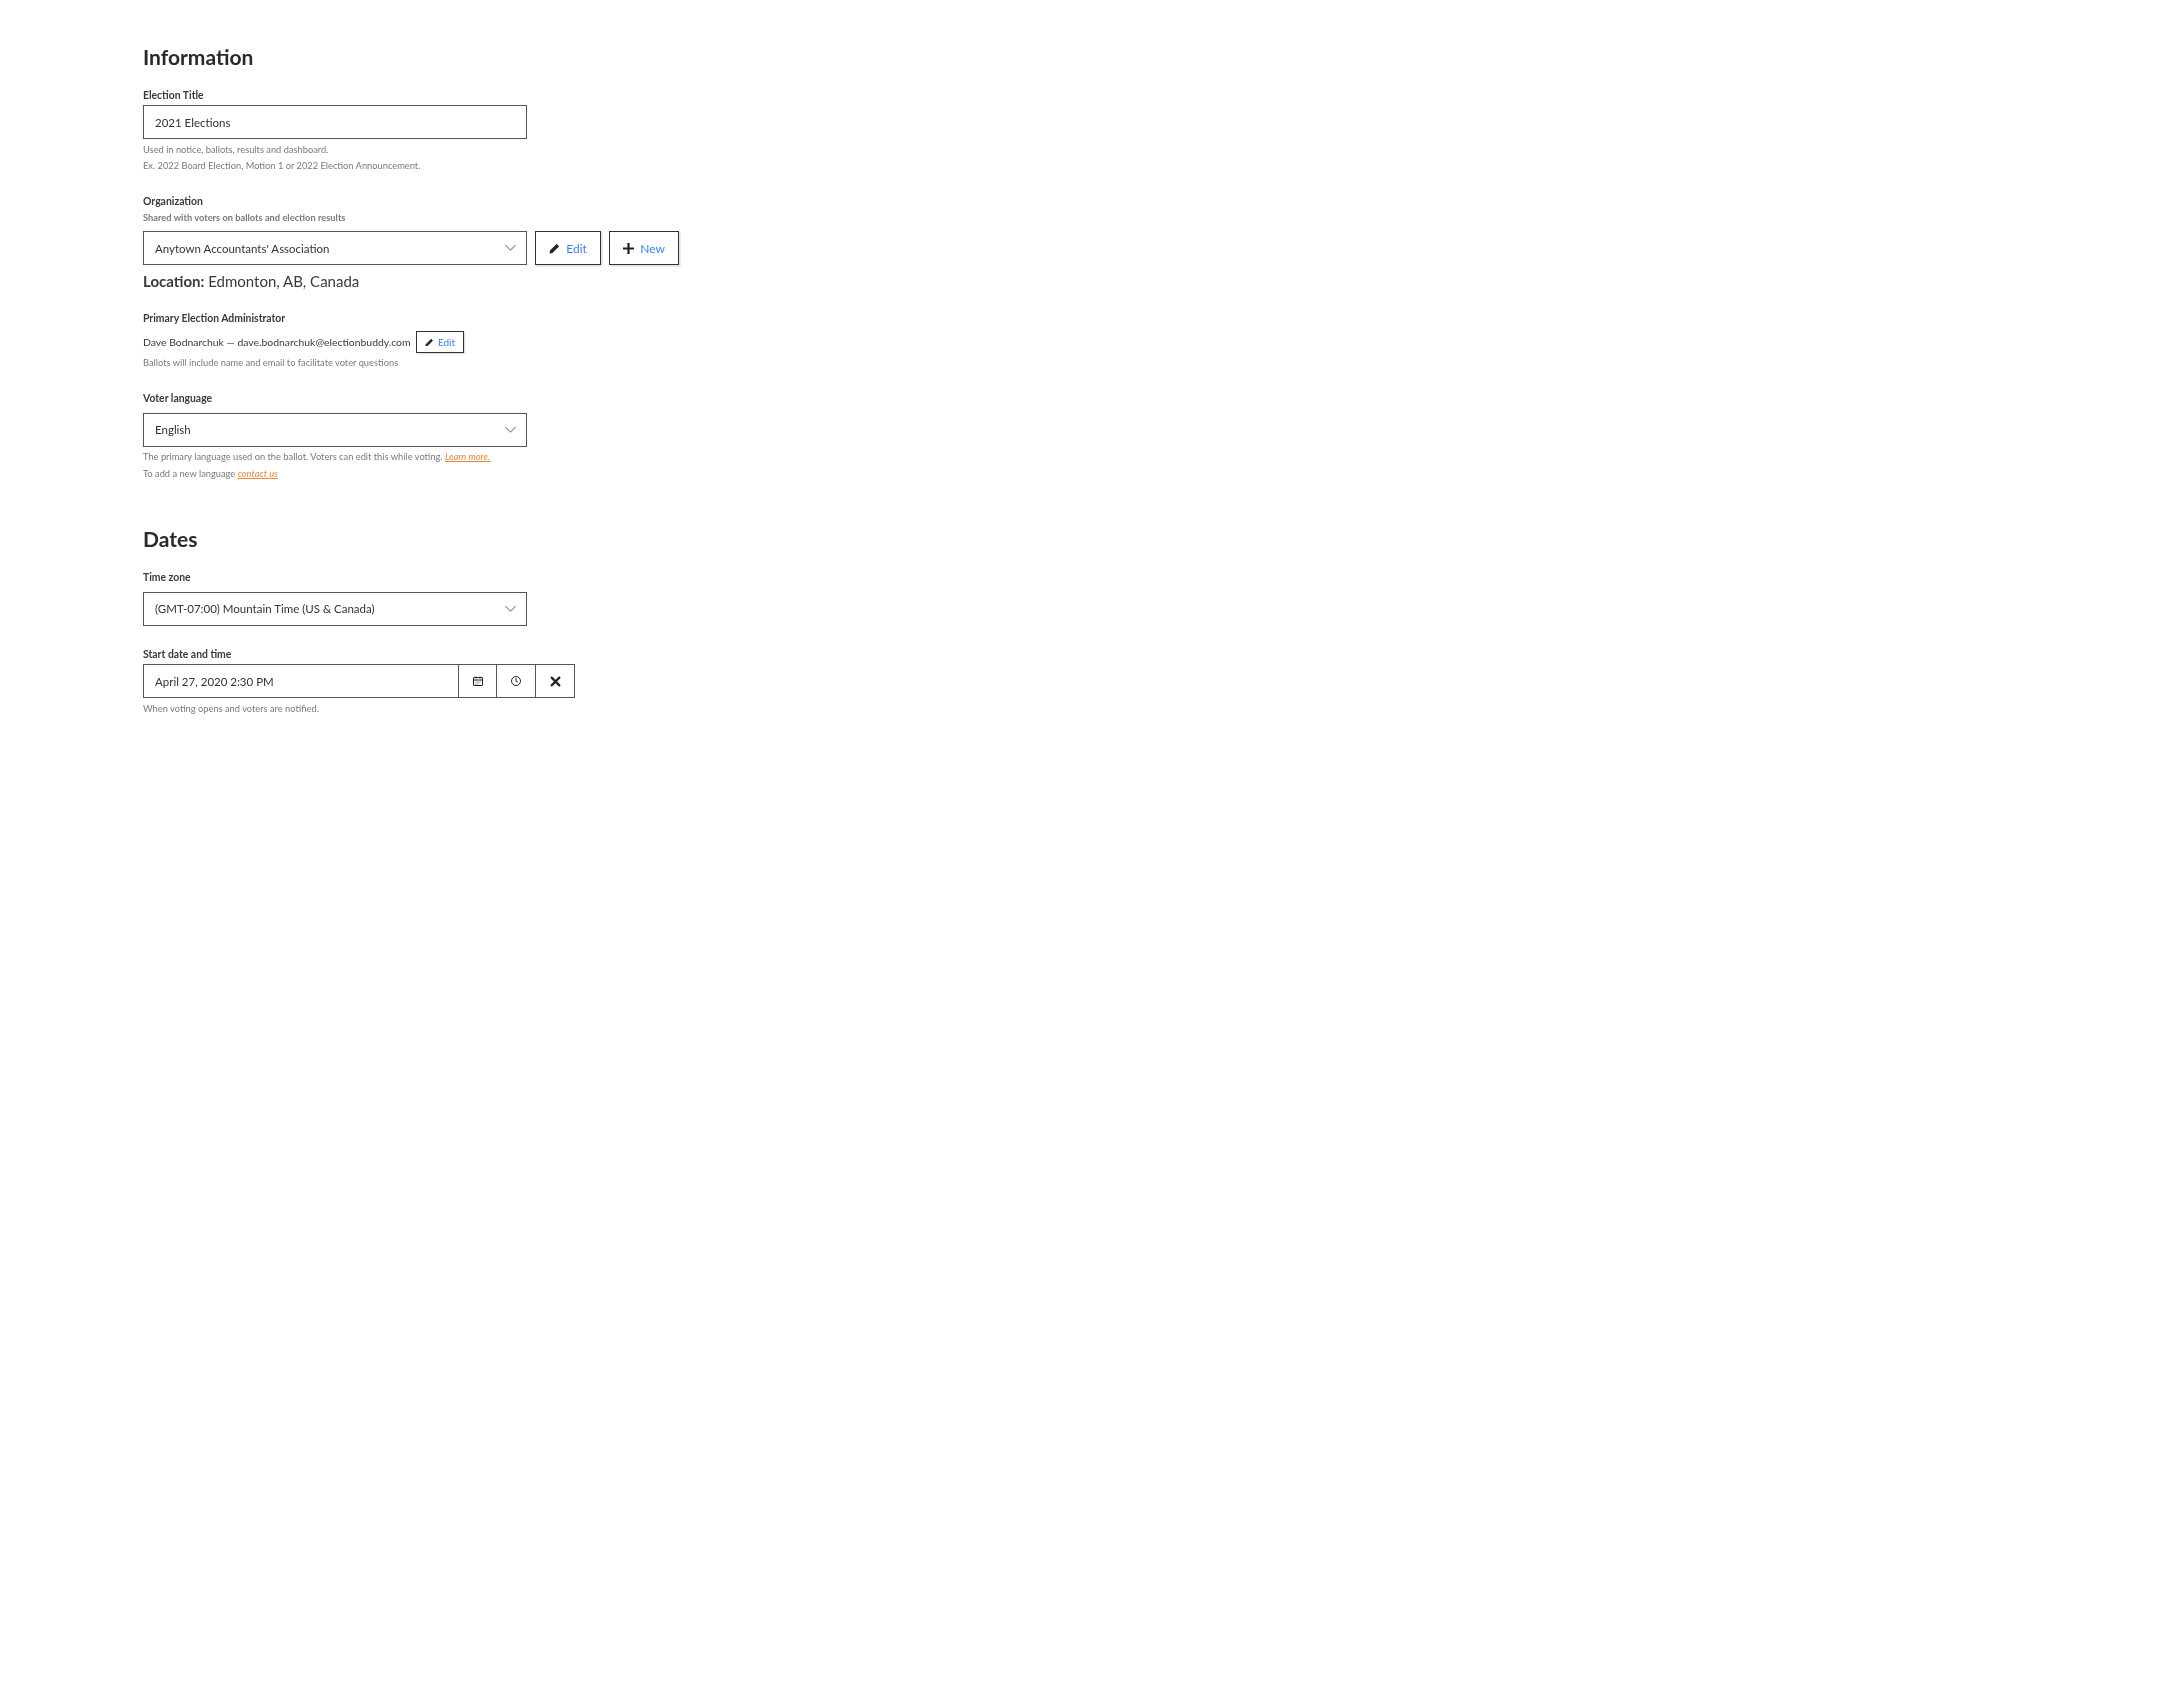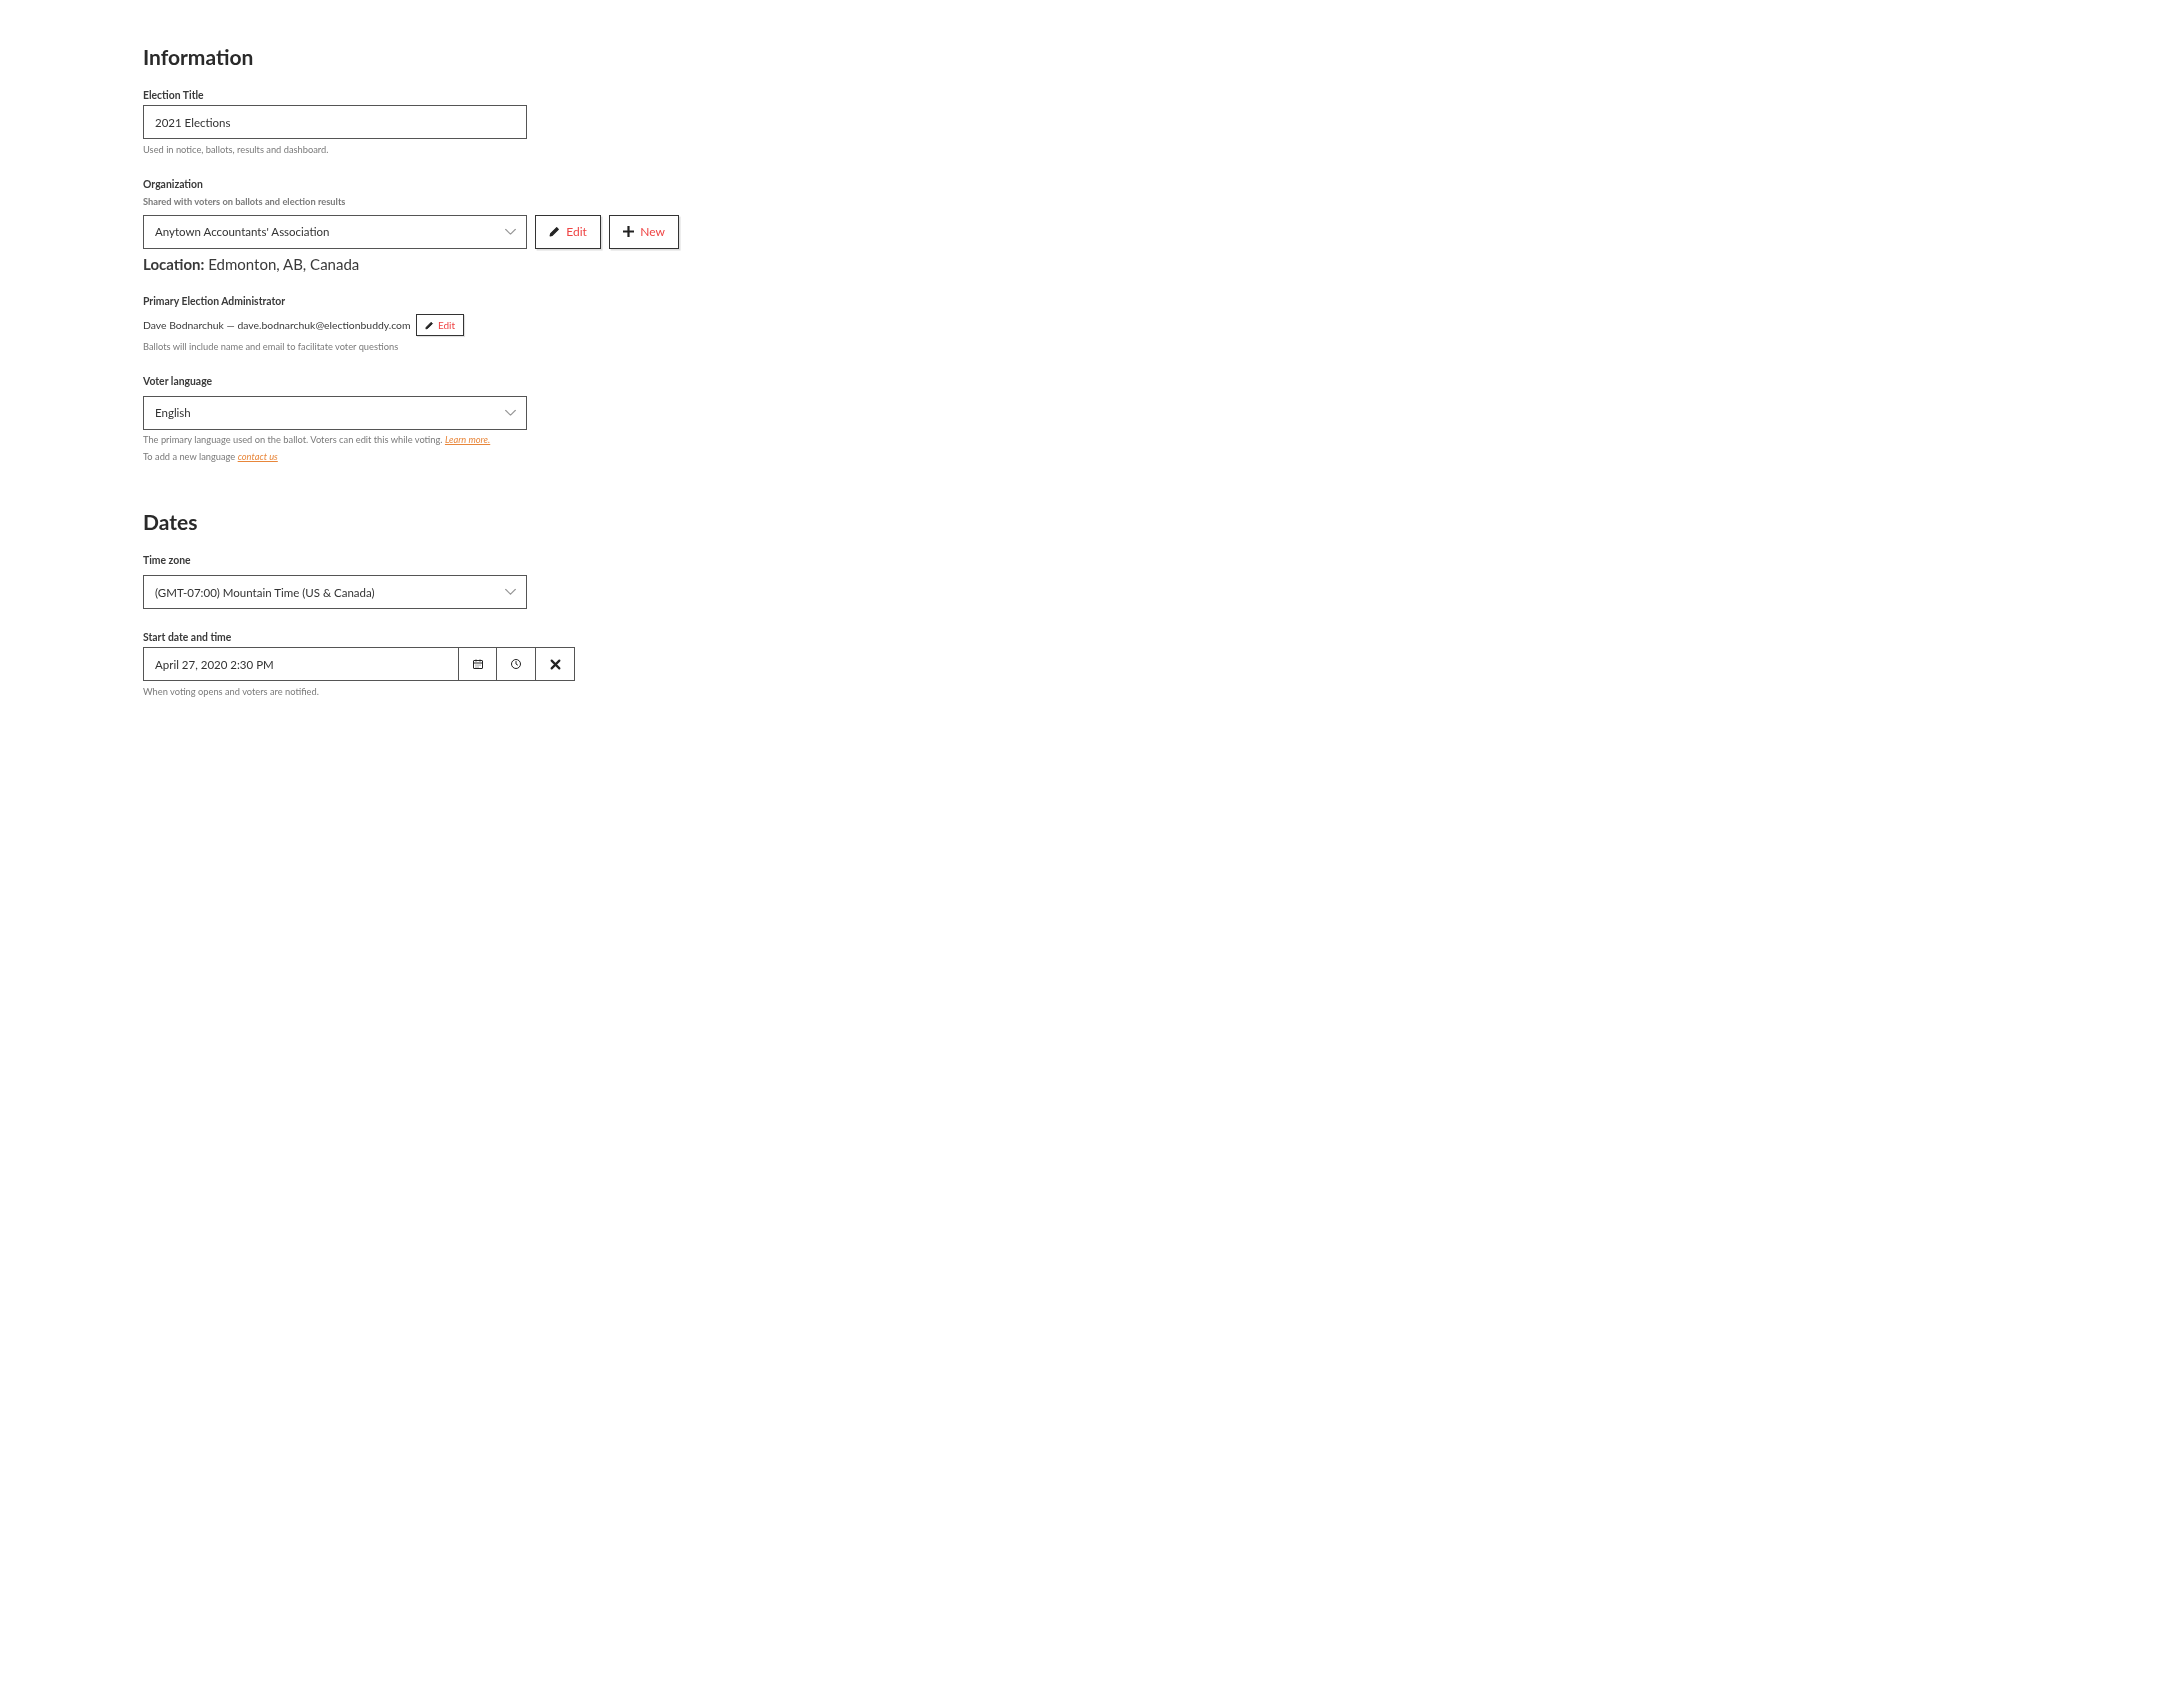--- a/index.html
+++ b/index.html
@@ -81,21 +81,21 @@
       display: flex;
       align-items: center;
       gap: 7.7px;
     }
     .btn {
       height: 34px;
       border: 0.8px solid #333;
       background: #fff;
       padding: 0 13px;
       font-size: 12px;
-      color: #ef4444;
+      color: #3b82f6;
       display: inline-flex;
       align-items: center;
       gap: 6.6px;
       cursor: pointer;
       font-family: inherit;
       box-shadow: 1.6px 1.6px 0 rgba(0,0,0,0.12);
     }
     .btn-sm {
       height: 22px;
       padding: 0 7.7px;
@@ -162,20 +162,21 @@
   </style>
 </head>
 <body>
 
 <h2 class="section-heading">Information</h2>
 
 <div class="field">
   <label class="field-label">Election Title</label>
   <input type="text" class="text-input" value="2021 Elections" style="">
   <div class="help-text">Used in notice, ballots, results and dashboard.</div>
+  <div class="help-text">Ex. 2022 Board Election, Motion 1 or 2022 Election Announcement.</div>
 </div>
 
 <div class="field">
   <label class="field-label">Organization</label>
   <div class="help-text below-label">Shared with voters on ballots and election results</div>
   <div class="row">
     <div class="select-wrap">
       <select class="select-input">
         <option>Anytown Accountants' Association</option>
       </select>

